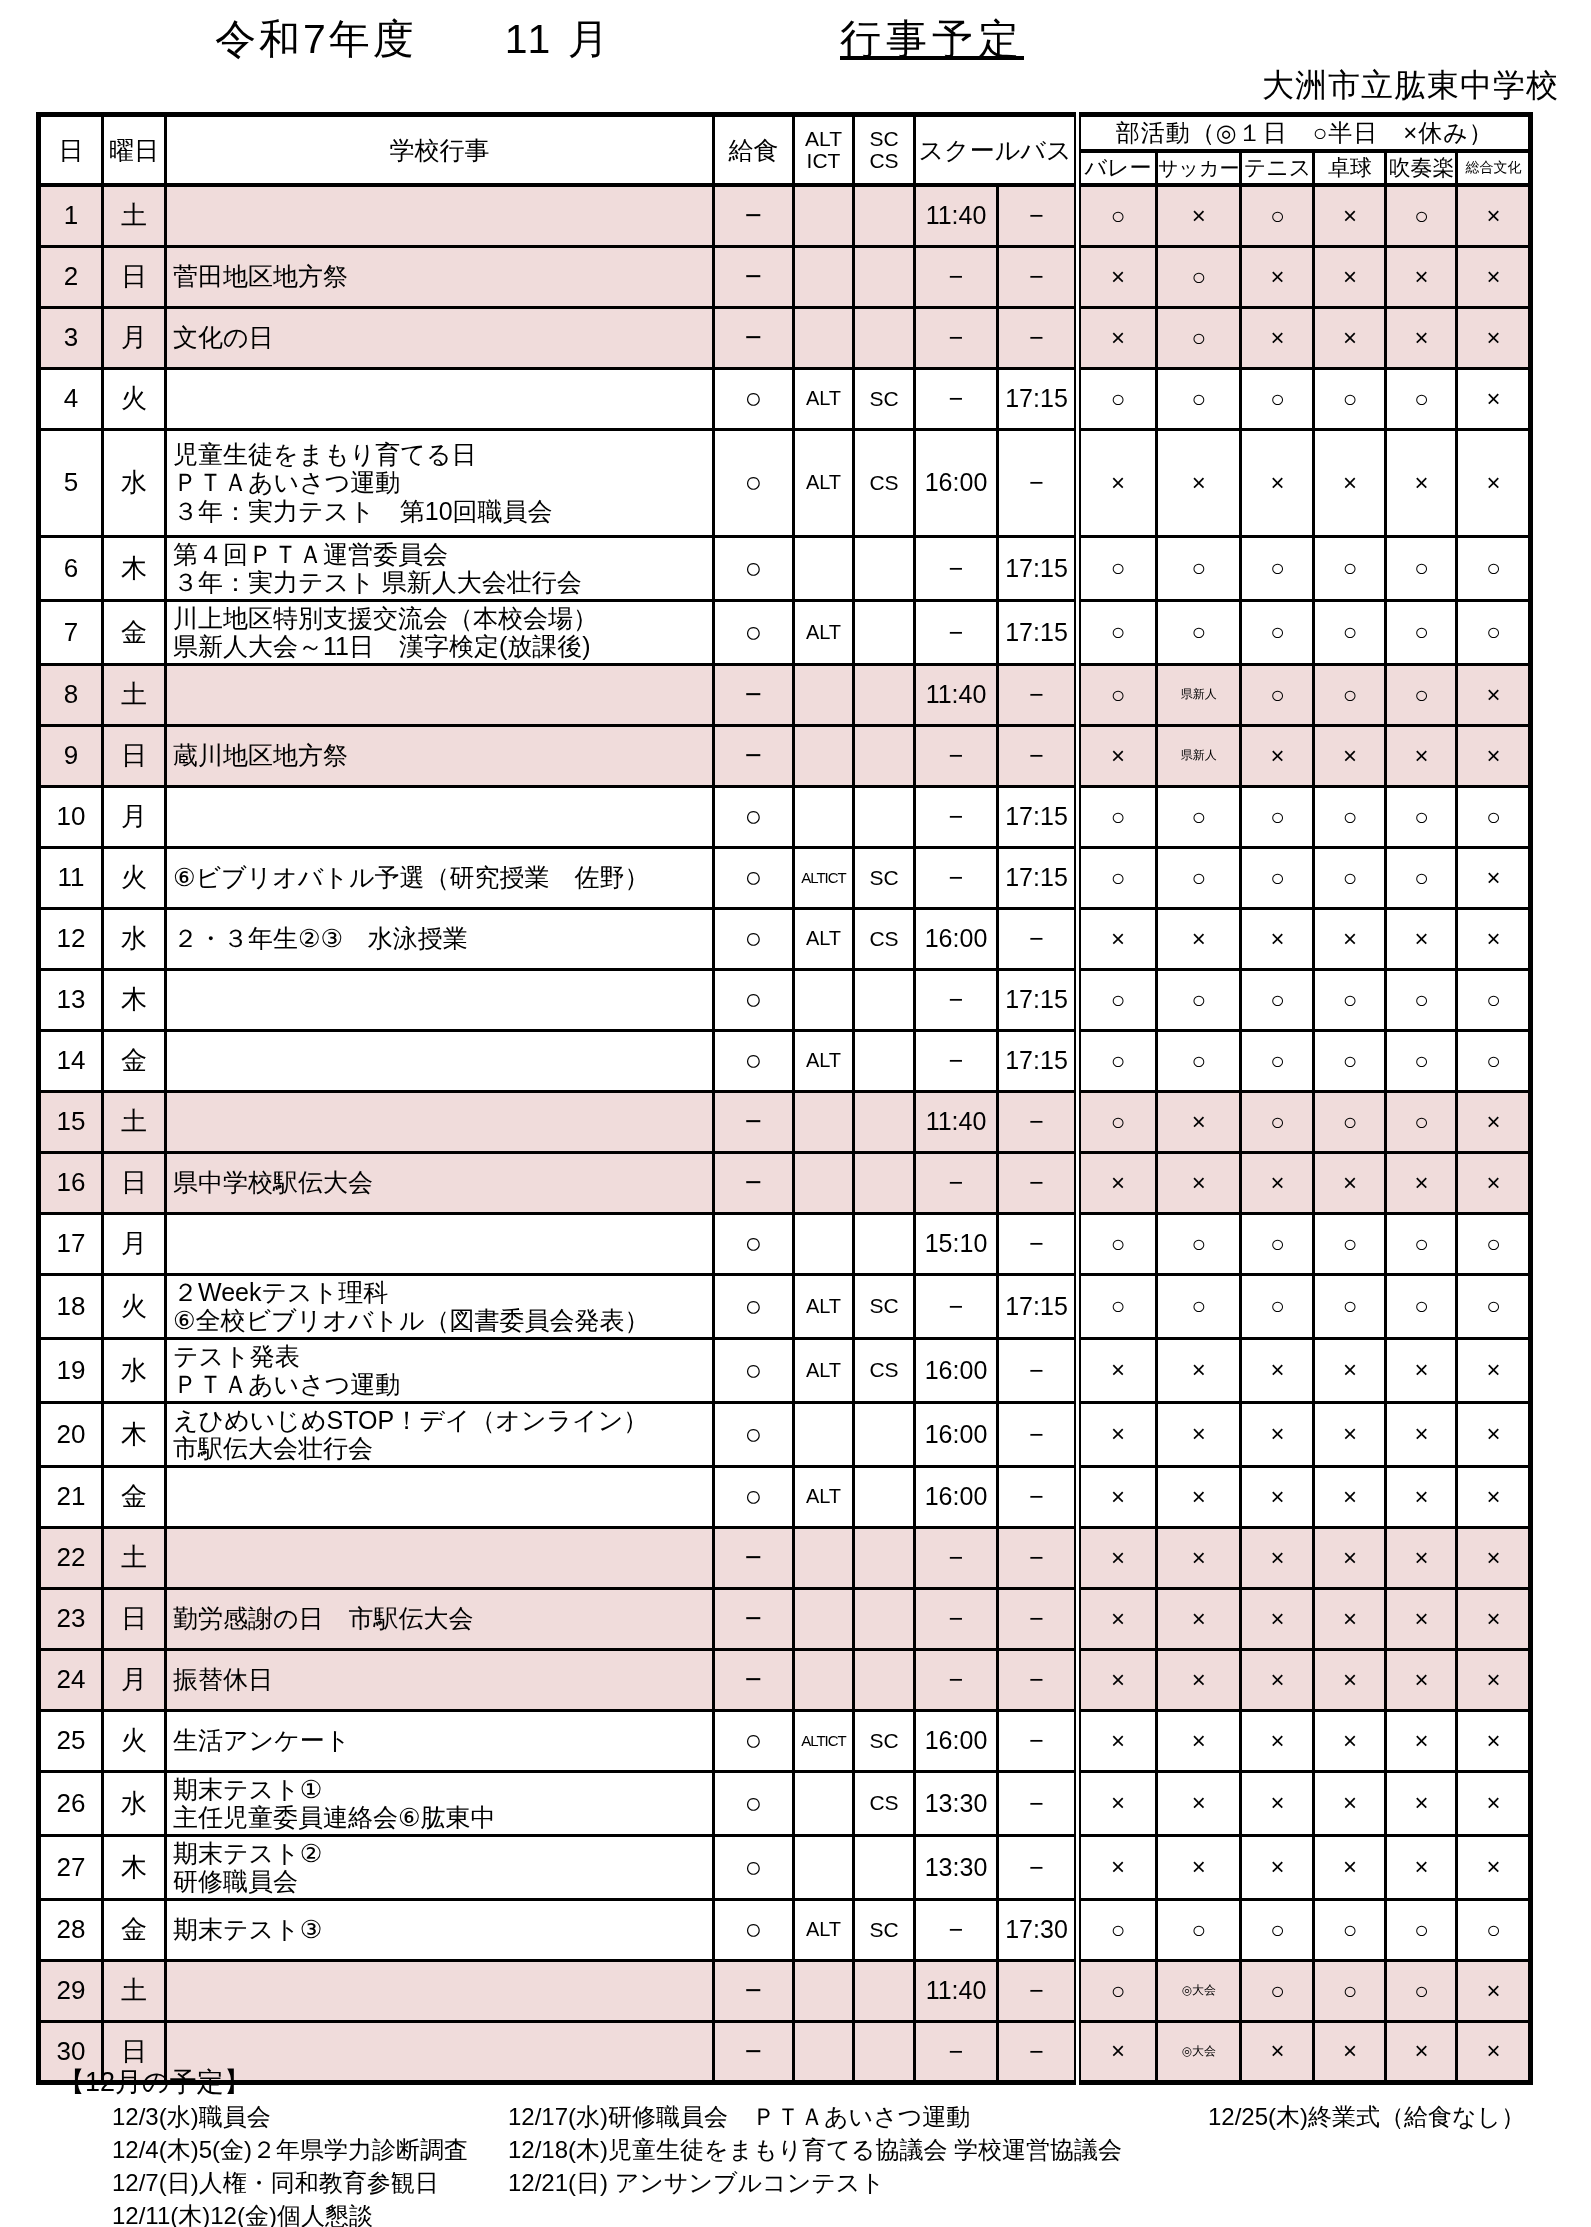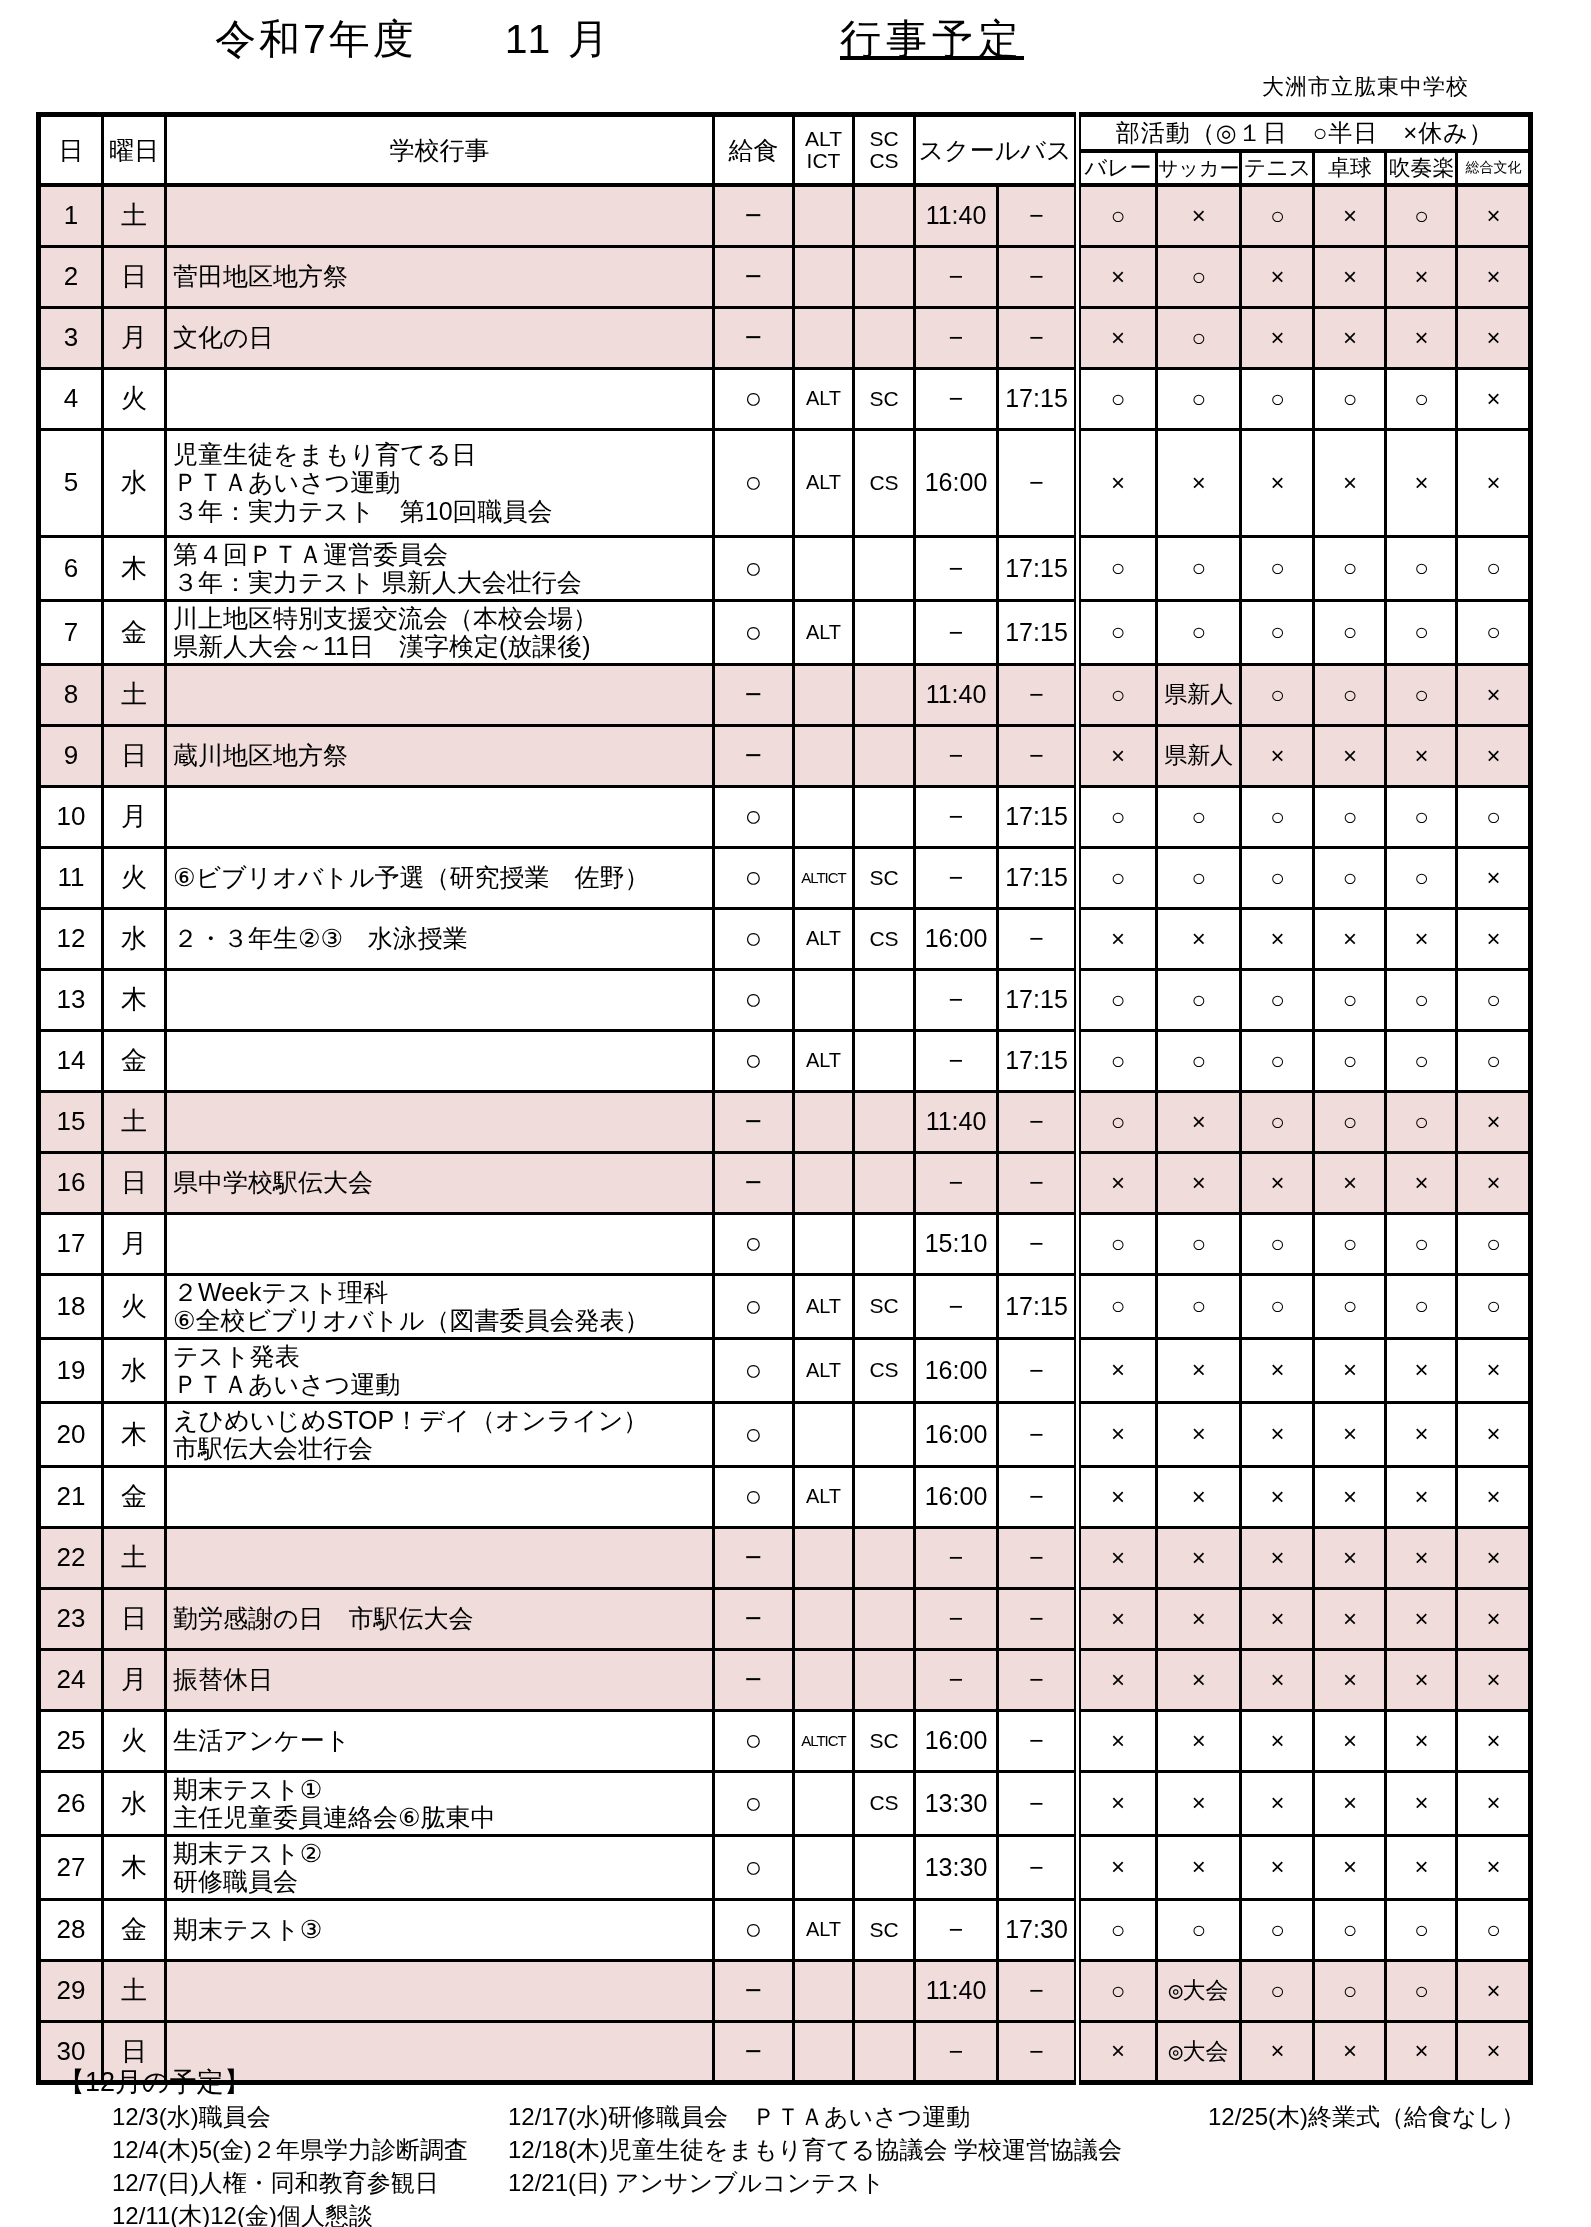--- a/index.html
+++ b/index.html
@@ -3,21 +3,21 @@
 <meta charset="utf-8">
 <style>
   html,body{margin:0;padding:0;}
   body{
     width:1591px;height:2227px;background:#ffffff;color:#000;
     font-family:"Liberation Sans","DejaVu Sans",sans-serif;
     position:relative;overflow:hidden;
   }
   .title-left{position:absolute;left:215px;top:12px;font-size:41px;letter-spacing:3px;white-space:pre;}
   .title-right{position:absolute;left:840px;top:12px;font-size:41px;letter-spacing:5px;text-decoration:underline;}
-  .school-name{position:absolute;left:1262px;top:72px;font-size:22px;letter-spacing:1px;}
+  .school-name{position:absolute;left:1262px;top:64px;font-size:32px;letter-spacing:1px;}
 
   table.sched{
     position:absolute;left:36px;top:112px;
     border-collapse:collapse;table-layout:fixed;
     border:5px solid #000;
   }
   .sched th,.sched td{
     border:3px solid #000;padding:0;text-align:center;vertical-align:middle;
     overflow:hidden;white-space:nowrap;
   }
@@ -38,21 +38,21 @@
   td.c-day{font-size:26px;}
   td.c-wd{font-size:26px;}
   td.c-ev{text-align:left;padding:2px 6px;font-size:25px;}
   td.c-ev .ev-line{line-height:1.14;white-space:nowrap;}
   td.c-lunch{font-size:29px;}
   td.c-alt{font-size:20px;}
   td.c-alt.squeeze{font-size:15px;letter-spacing:-1px;}
   td.c-sc{font-size:21px;}
   td.c-bus{font-size:25px;}
   td.c-club{font-size:24px;}
-  td.c-club.words{font-size:23px;font-family:Liberation Mono, monospace;}
+  td.c-club.words{font-size:12px;}
   td.club-first{border-left:7px double #000;}
   th.club-first{border-left:7px double #000;margin-left:44px;}
 
   .dec-title{position:absolute;left:58px;top:2064px;font-size:27px;}
   .dec-col{position:absolute;top:2100px;font-size:24px;}
   .dec-col div{line-height:33px;white-space:nowrap;}
   .dec-col1{left:112px;}
   .dec-col2{left:508px;}
   .dec-col3{left:1188px;margin-left:20px;}
 </style>

